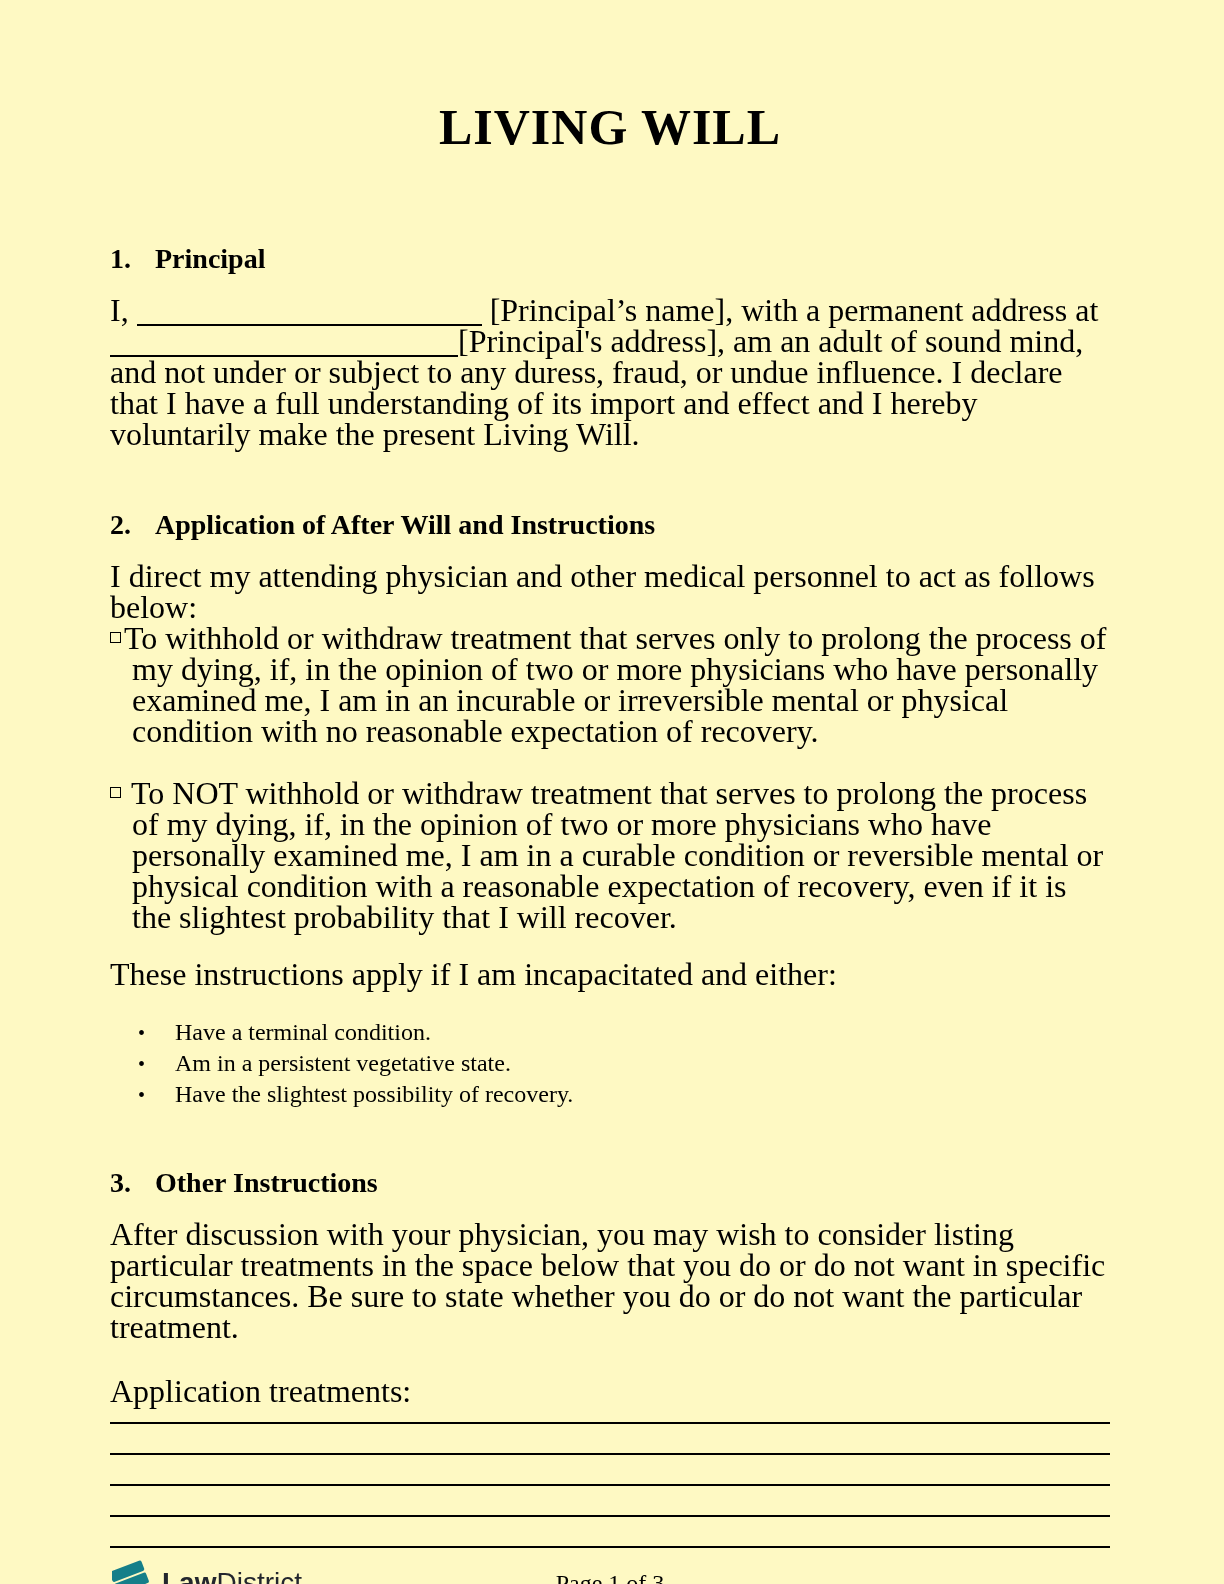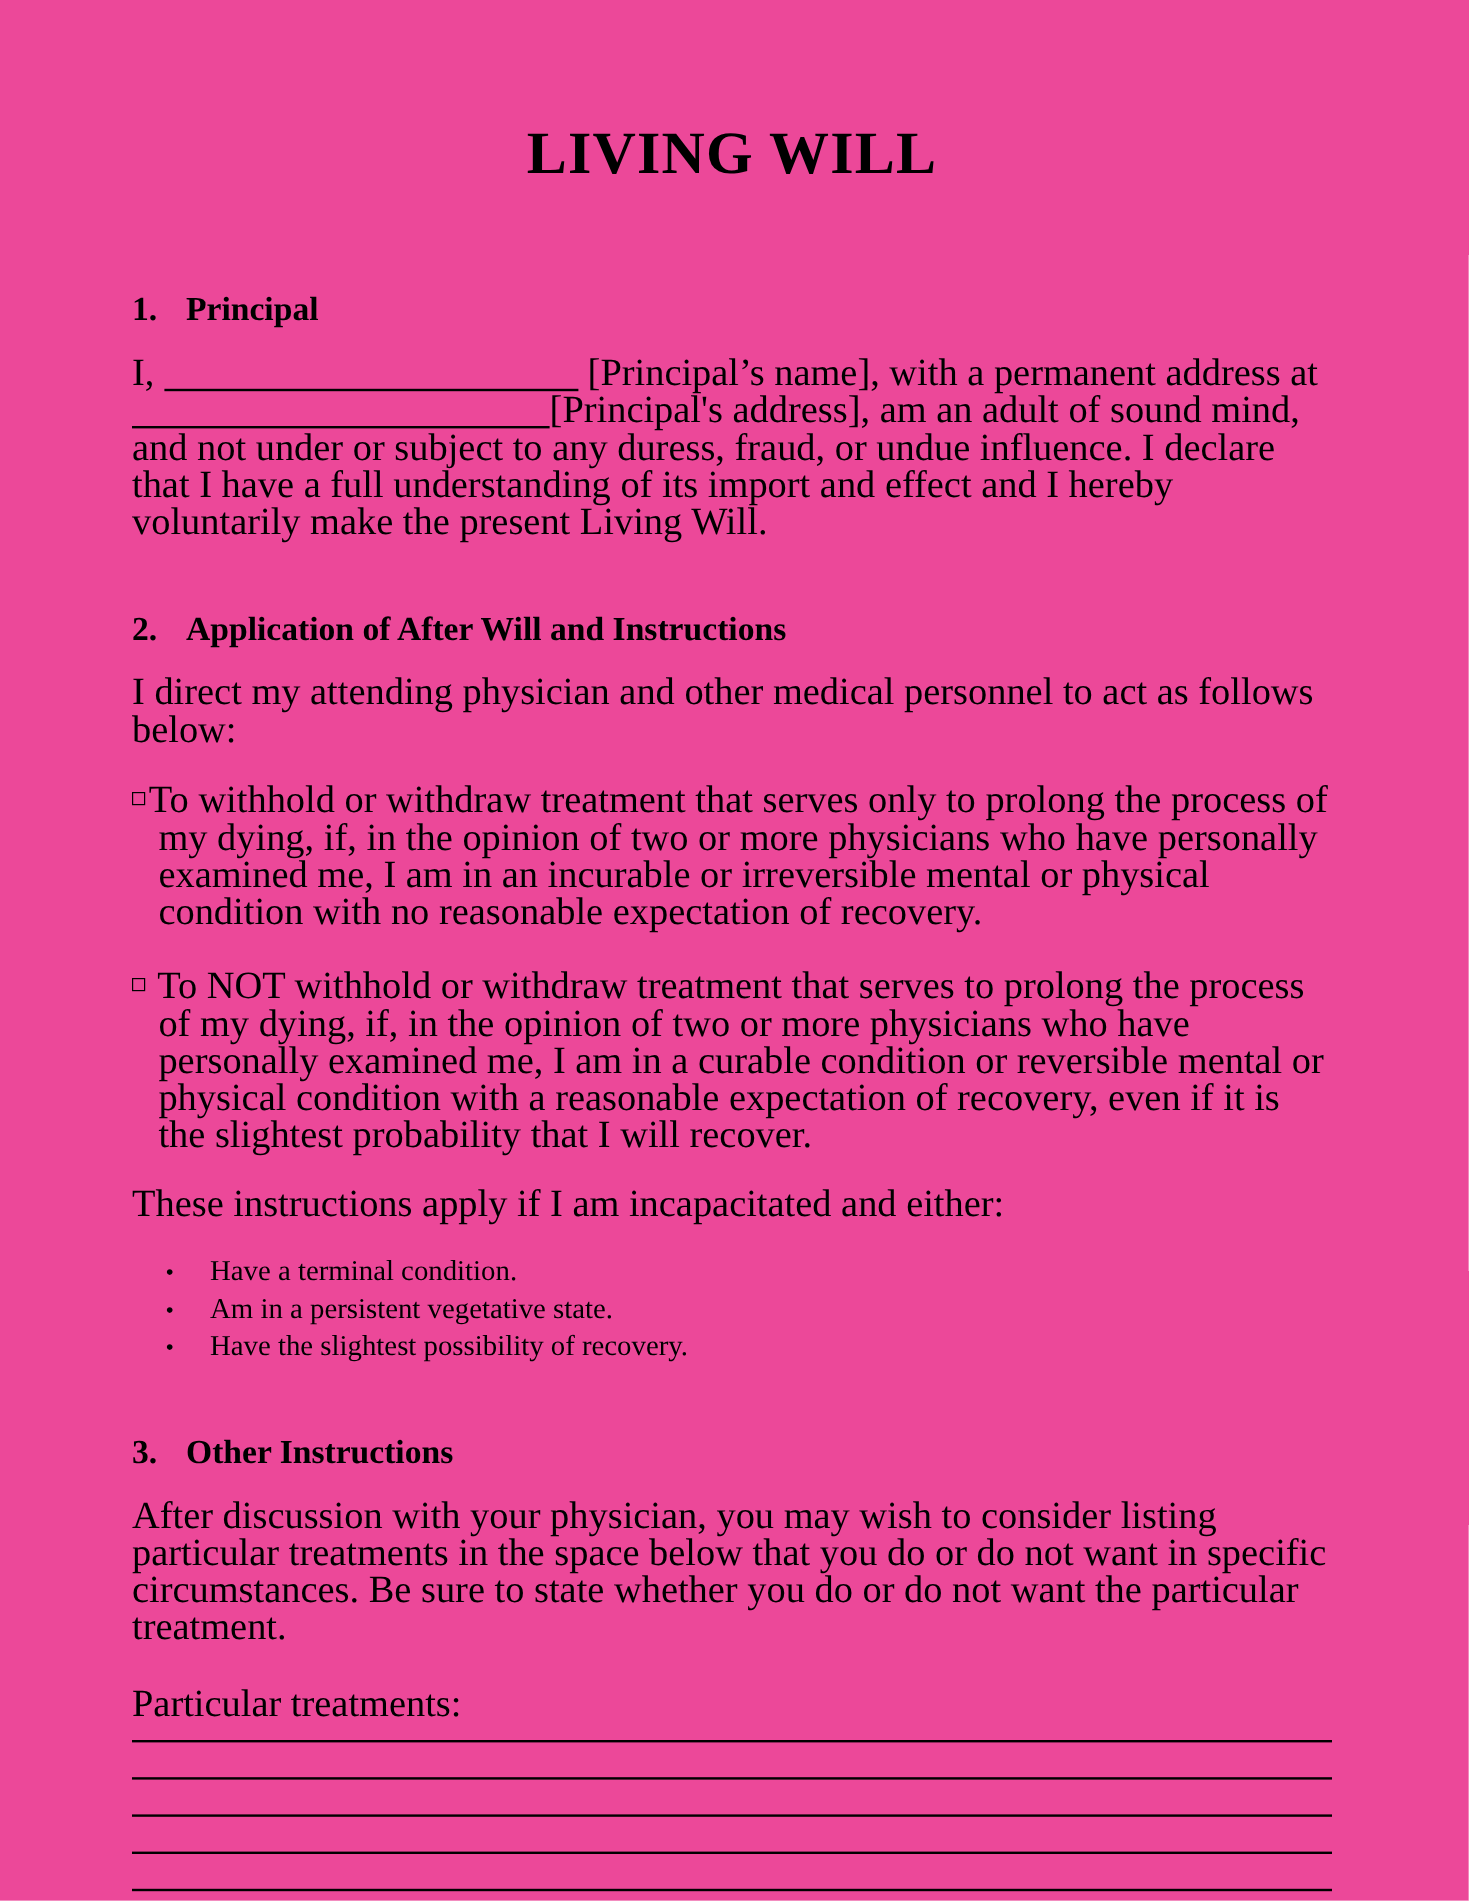--- a/index.html
+++ b/index.html
@@ -5,21 +5,21 @@
   html, body {
     margin: 0;
     padding: 0;
     background: #ffffff;
   }
   .page {
     position: relative;
     width: 1224px;
     height: 1584px;
     margin: 0 auto;
-    background: #ec4899;
+    background: #fef9c3;
     box-sizing: border-box;
     padding: 0 114px 0 110px;
     overflow: hidden;
     font-family: "Liberation Serif", serif;
     color: #000000;
   }
   .doc-title {
     margin: 98px 0 0 0;
     text-align: center;
     font-size: 50px;
@@ -50,21 +50,21 @@
     border-bottom: 2px solid #000;
     vertical-align: -5px;
   }
   .blank-name { width: 345px; }
   .blank-address { width: 348px; }
   .sec2-intro { margin-top: 19px; }
   .checkbox-para {
     padding-left: 22px;
     text-indent: -22px;
   }
-  .checkbox-para-1 { margin-top: 28px; }
+  .checkbox-para-1 { }
   .checkbox-para-2 { margin-top: 31px; }
   .checkbox-box {
     display: inline-block;
     width: 11px;
     height: 11px;
     border: 1.5px solid #000;
     box-sizing: border-box;
     position: relative;
     top: -6px;
     margin-right: 3px;
@@ -161,21 +161,21 @@
       <span class="bullet-glyph">•</span><span>Have the slightest possibility of recovery.</span>
     </div>
   </div>
 
   <div class="sec-heading sec3-heading">
     <span class="sec-num">3.</span><span>Other Instructions</span>
   </div>
 
   <div class="body-text para3">After discussion with your physician, you may wish to consider listing particular treatments in the space below that you do or do not want in specific circumstances. Be sure to state whether you do or do not want the particular treatment.</div>
 
-  <div class="body-text treatments-label">Particular treatments:</div>
+  <div class="body-text treatments-label">Application treatments:</div>
 
   <div class="rules">
     <div class="rule"></div>
     <div class="rule"></div>
     <div class="rule"></div>
     <div class="rule"></div>
     <div class="rule"></div>
   </div>
 
   <div class="footer">

